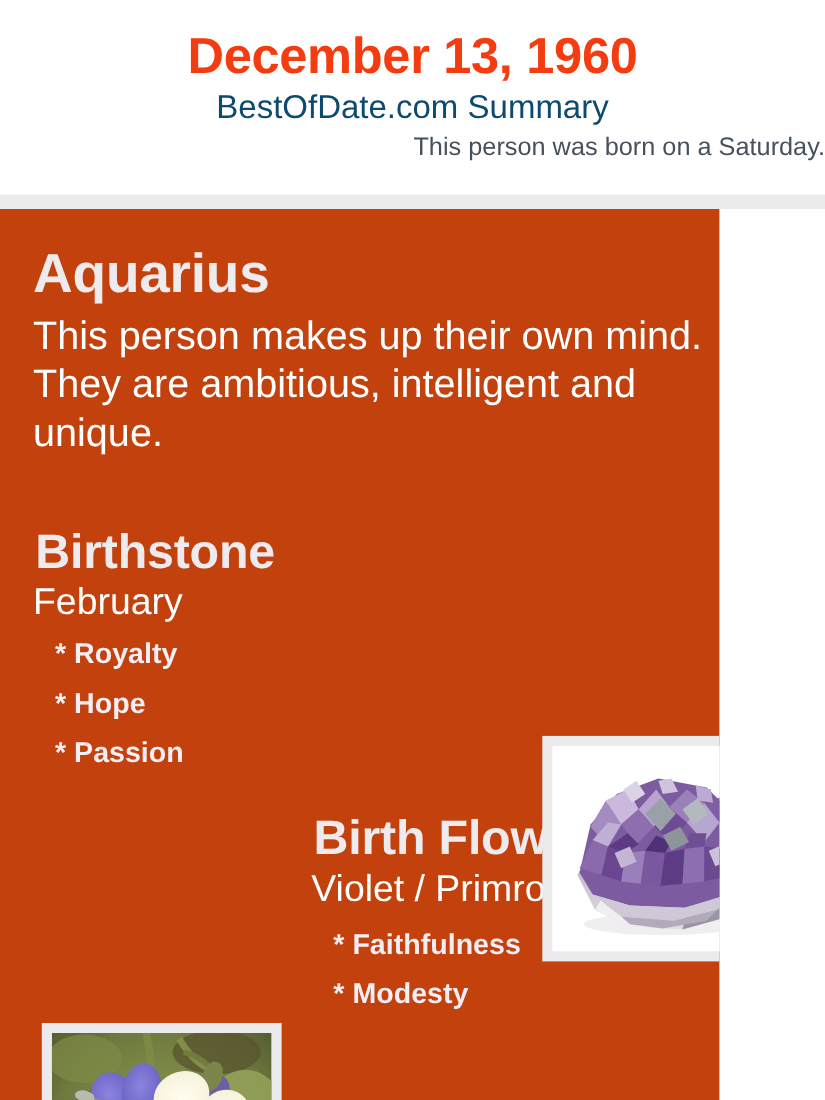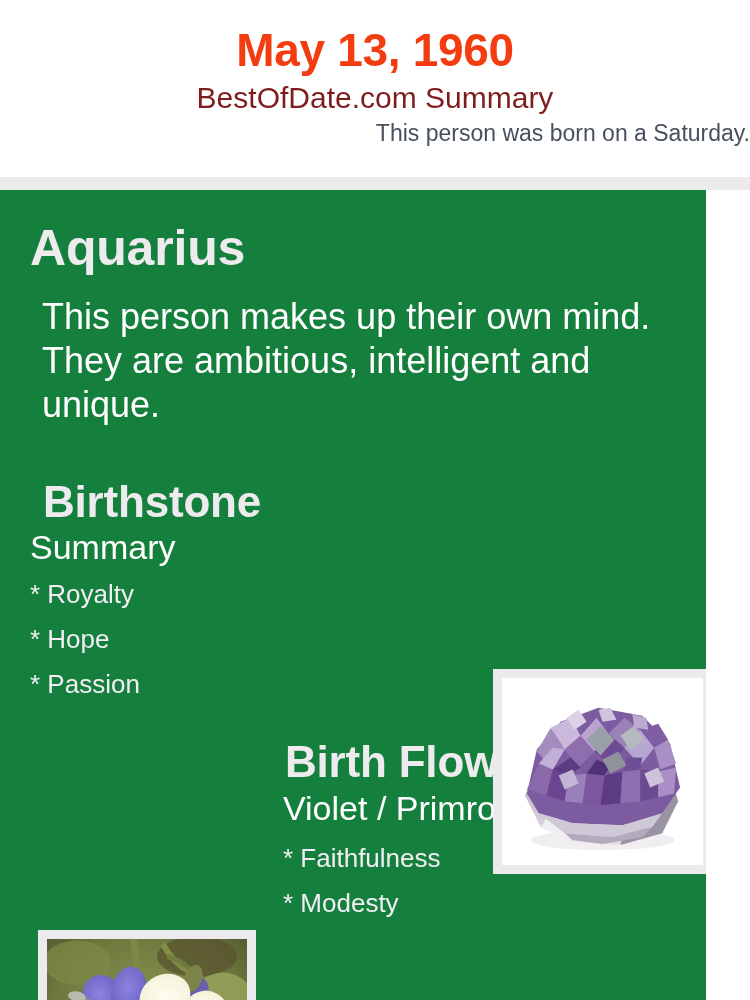--- a/index.html
+++ b/index.html
@@ -39,21 +39,21 @@
     line-height: 1.05;
     color: #f43c11;
     letter-spacing: -0.3px;
   }
   .header-site {
     margin: 0;
     padding-top: 7px;
     font-size: 30px;
     font-weight: normal;
     line-height: 1.1;
-    color: #7f1d1d;
+    color: #0c4a6e;
   }
   .header-note {
     margin: 0;
     padding-top: 7px;
     font-size: 23px;
     font-weight: normal;
     line-height: 1.1;
     color: #46515d;
     text-align: right;
   }
@@ -64,23 +64,23 @@
     width: 750px;
     height: 13px;
     background: #ebebeb;
   }
 
   
   .body-panel {
     position: absolute;
     left: 0;
     top: 190px;
-    width: 706px;
+    width: 654px;
     height: 810px;
-    background: #15803d;
+    background: #c2410c;
     overflow: hidden;
   }
 
   .section-heading {
     margin: 0;
     font-weight: bold;
     color: #eeebee;
     line-height: 1.0;
     letter-spacing: -0.2px;
   }
@@ -90,54 +90,55 @@
     color: #ffffff;
     line-height: 1.05;
   }
   .bullets {
     margin: 0;
     padding: 0;
     list-style: none;
   }
   .bullets li {
     color: #f2eef4;
-    font-weight: normal;
+    font-weight: bold;
     line-height: 1.0;
+    margin-left: 20px;
   }
 
   
   .zodiac {
     position: absolute;
     left: 30px;
     top: 33px;
     width: 680px;
   }
   .zodiac-name {
     font-size: 50px;
   }
   .zodiac-desc {
-    margin: 12px;
+    margin: 0;
     padding-top: 10px;
     font-size: 36px;
     font-weight: normal;
     color: #ffffff;
     line-height: 1.22;
     max-width: 650px;
   }
 
   
   .birthstone {
     position: absolute;
     left: 30px;
     top: 290px;
     width: 450px;
   }
   .birthstone-title {
     font-size: 44px;
-    margin-left: 13px;
+    margin-left: 2px;
   }
   .birthstone-name {
     padding-top: 6px;
     font-size: 34px;
   }
   .birthstone .bullets {
     padding-top: 15px;
   }
   .birthstone .bullets li {
     font-size: 26px;
@@ -204,36 +205,36 @@
 
   
   .flower-svg { display: block; width: 100%; height: 100%; }
 </style>
 </head>
 <body>
 
 <div class="page">
 
   <div class="header">
-    <h1 class="header-date">May 13, 1960</h1>
+    <h1 class="header-date">December 13, 1960</h1>
     <h2 class="header-site">BestOfDate.com Summary</h2>
     <p class="header-note">This person was born on a Saturday.</p>
   </div>
   <div class="header-divider"></div>
 
   <div class="body-panel">
 
     <div class="zodiac">
       <div class="section-heading zodiac-name">Aquarius</div>
       <p class="zodiac-desc">This person makes up their own mind. They are ambitious, intelligent and unique.</p>
     </div>
 
     <div class="birthstone">
       <div class="section-heading birthstone-title">Birthstone</div>
-      <div class="section-sub birthstone-name">Summary</div>
+      <div class="section-sub birthstone-name">February</div>
       <ul class="bullets">
         <li>* Royalty</li>
         <li>* Hope</li>
         <li>* Passion</li>
       </ul>
     </div>
 
     <div class="flower">
       <div class="section-heading flower-title">Birth Flower</div>
       <div class="section-sub flower-name">Violet / Primrose</div>

